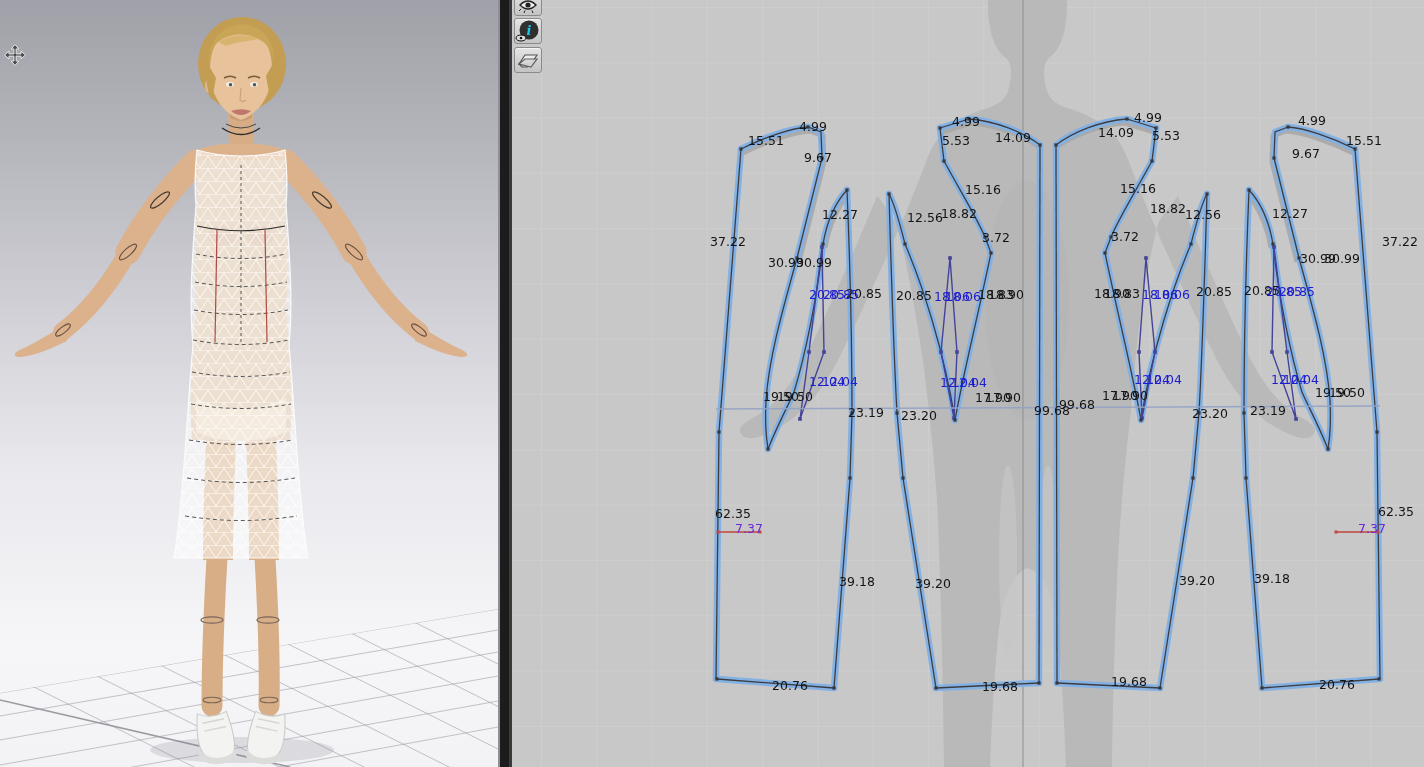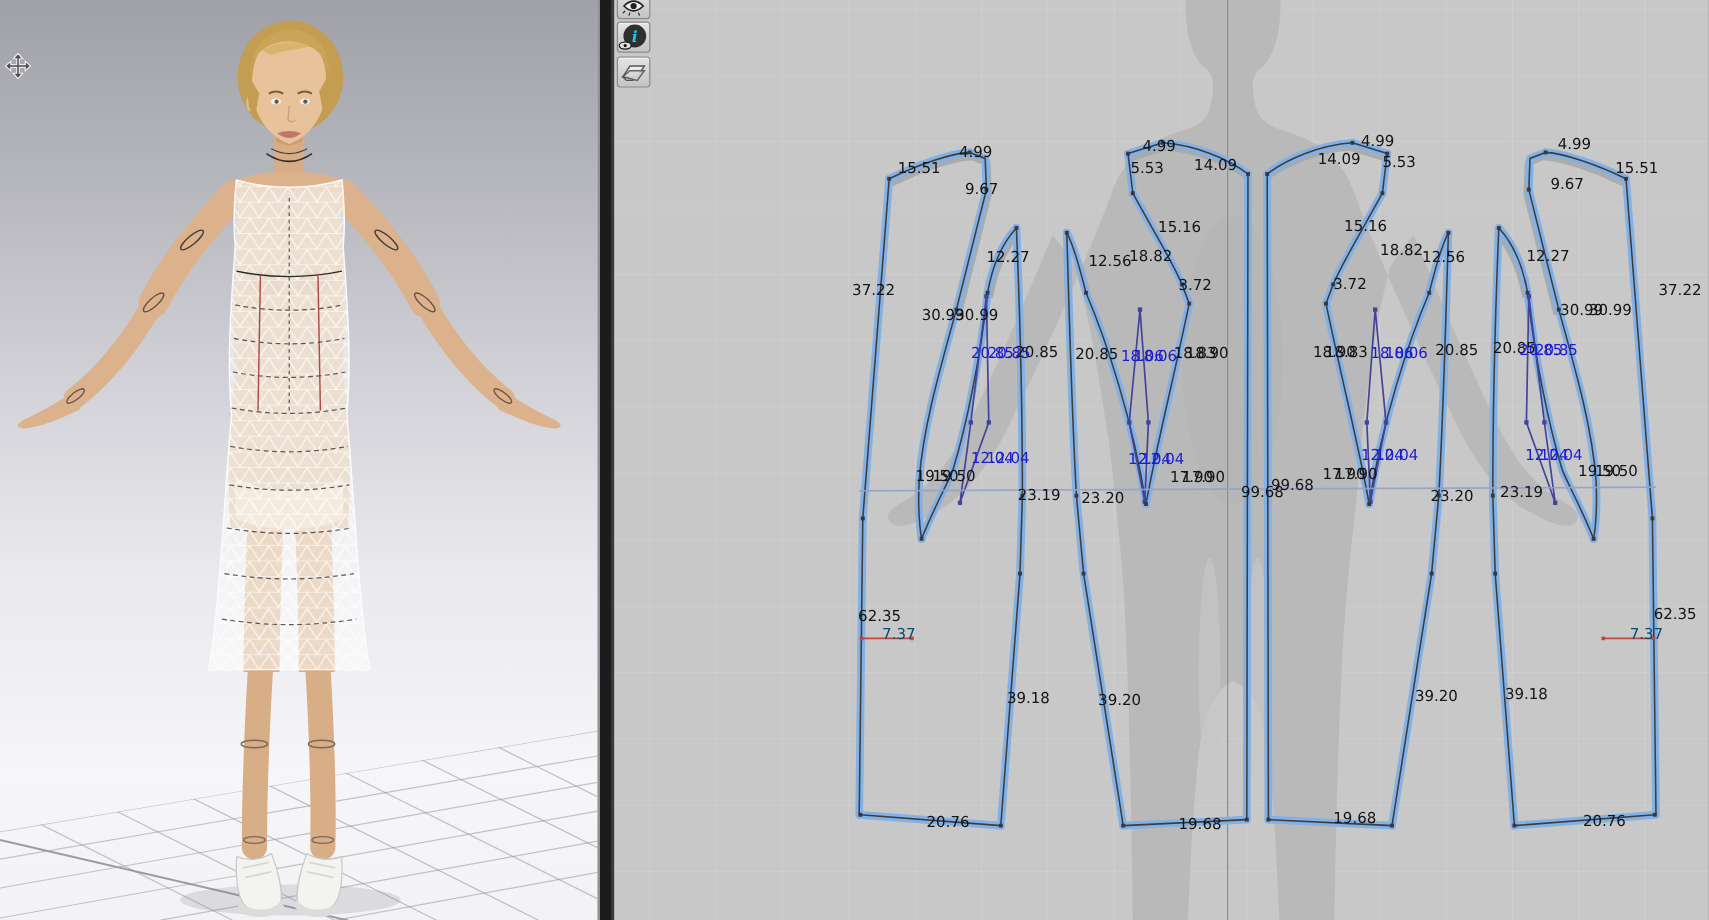--- a/index.html
+++ b/index.html
@@ -12,21 +12,21 @@
   .panel2d{position:absolute;left:512px;top:0;width:912px;height:767px;overflow:hidden;background:#c8c8c8;}
   .panel2d svg,.panel3d svg.scene{position:absolute;left:0;top:0;}
   .side-toolbar{position:absolute;left:1px;top:0;width:30px;height:90px;}
   .tbtn{position:absolute;left:1px;width:26px;height:24px;border:1px solid #8a8a8a;border-radius:3px;
         background:linear-gradient(#e4e4e4,#c4c4c4);box-shadow:inset 0 1px 0 #f3f3f3;}
   .tbtn svg{position:absolute;left:0;top:0;}
   .measure-layer{position:absolute;inset:0;pointer-events:none;z-index:40;}
   .meas{position:absolute;transform:translate(-50%,-50%);font:12.5px "DejaVu Sans","Liberation Sans",sans-serif;
         color:#141414;white-space:nowrap;}
   .meas.blue{color:#1c1cd0;}
-  .meas.red{color:#0c4a6e;text-align:center;}
+  .meas.red{color:#6d28d9;text-align:center;}
   .move-cursor{position:absolute;left:4px;top:44px;width:22px;height:22px;}
   
   .pb{stroke:#84b1e3;stroke-width:6.5;fill:none;stroke-linejoin:round;stroke-linecap:round;}
   .pd{stroke:#3d3d40;stroke-width:1.3;fill:none;}
   .ph{stroke:#a7a7a7;stroke-width:5;fill:none;opacity:.85;}
   .dart{stroke:#43439a;stroke-width:1.4;fill:none;}
 </style>
 </head>
 <body>
 

